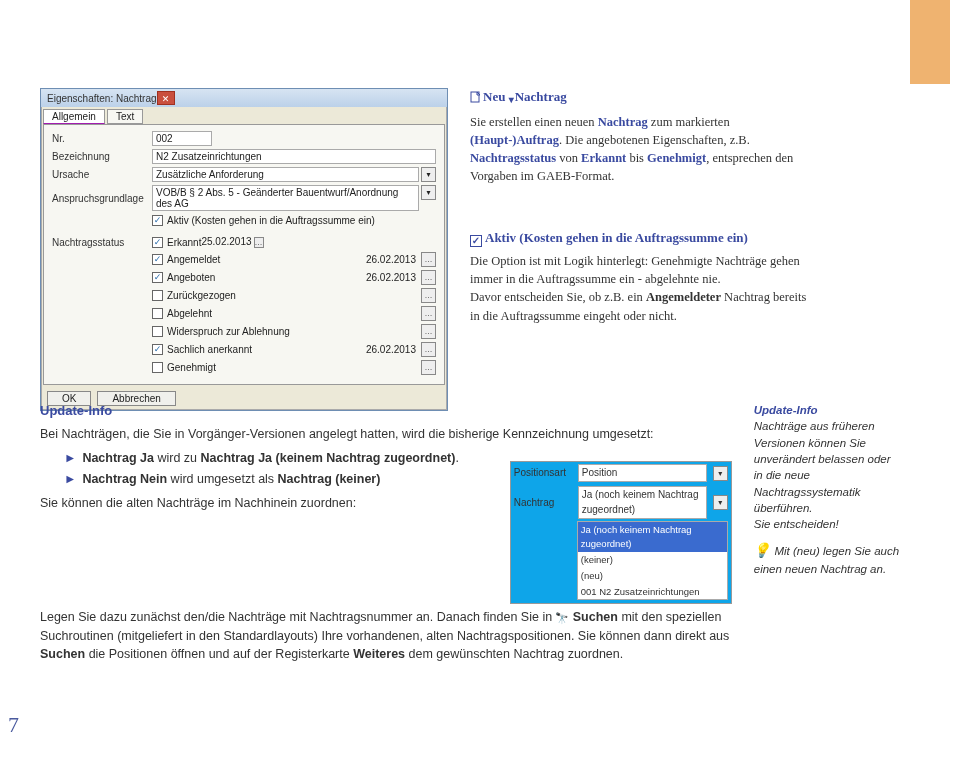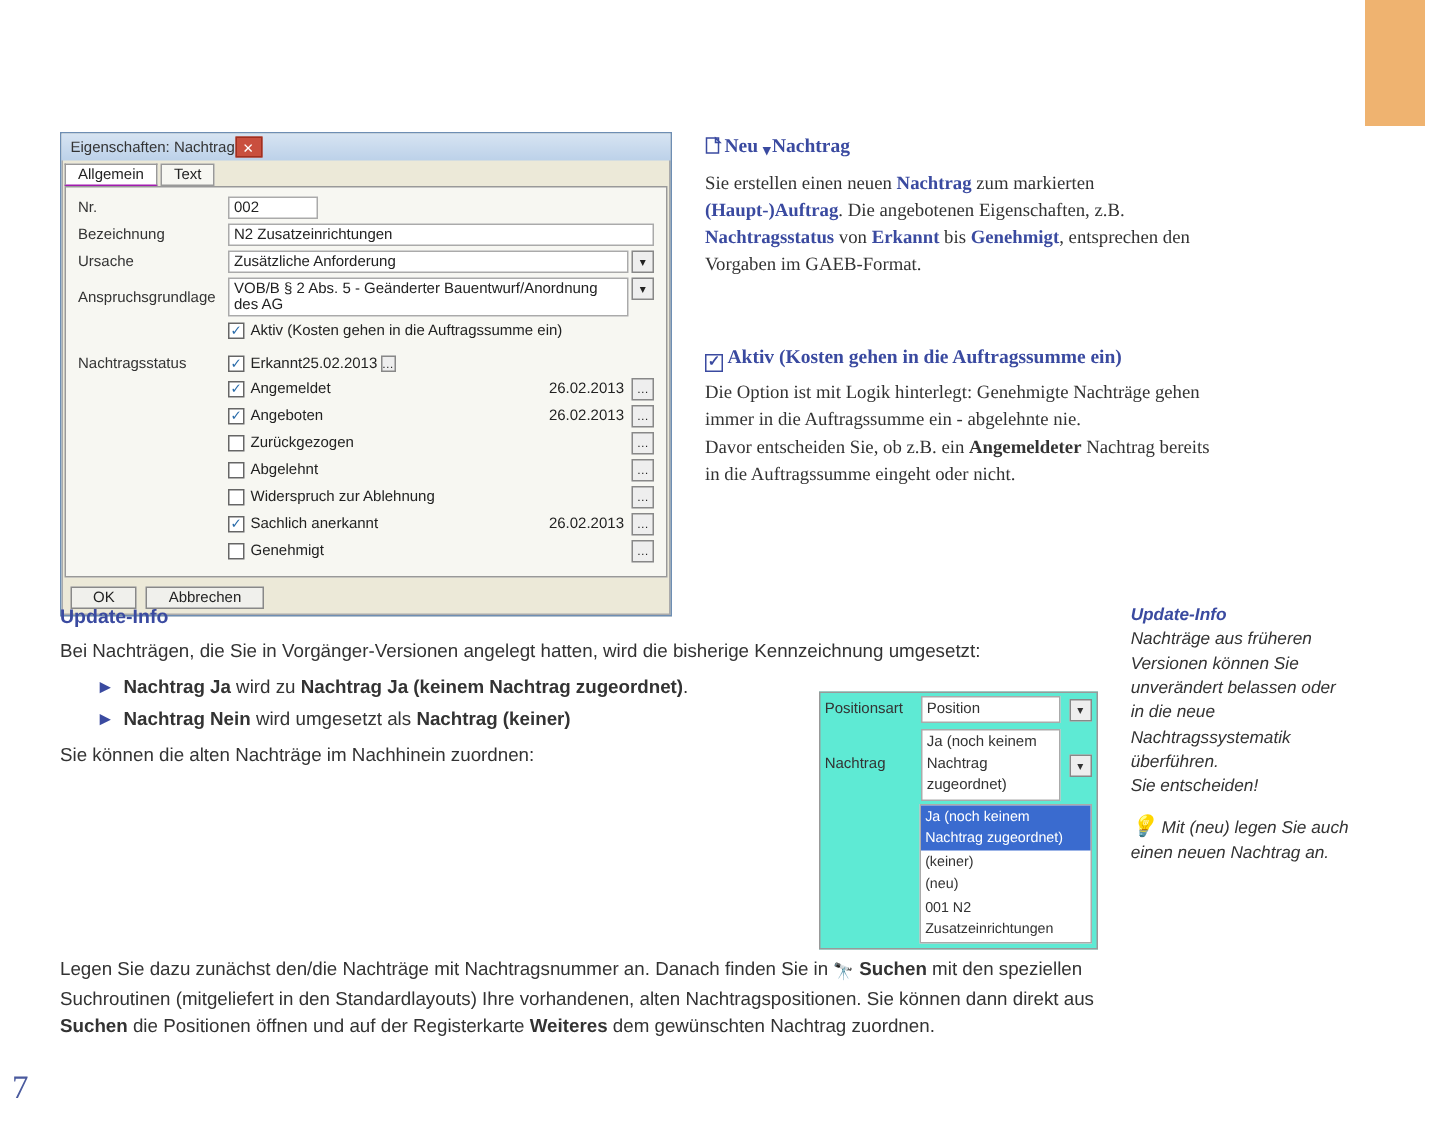--- a/index.html
+++ b/index.html
@@ -60,22 +60,22 @@
   .tri { color: #3a4aa0; margin-right: 6px; }
   .chk2 { display:inline-block; width:12px; height:12px; border:1px solid #3a4aa0; text-align:center; line-height:10px; font-size:10px; color:#3a4aa0; background:#fff; vertical-align:-2px; margin-right:3px; }
   .chk2::before { content:"✓"; }
 
   .main { width: 700px; font-size: 12.5px; line-height: 1.45; color: #333; position: relative; }
   .main h3 { color: #3a4aa0; font-weight: bold; font-size: 13px; margin-bottom: 4px; }
   .main .bold { font-weight: bold; }
   .main ul { list-style: none; margin: 6px 0 6px 24px; }
   .main ul li { margin-bottom: 3px; }
   .midimg {
-    float: right; width: 186px; margin: 18px 0 0 10px;
-    background: #5eead4; border: 1px solid #999; font-size: 10px;
+    float: right; width: 222px; margin: 18px 0 0 10px;
+    background: #0ea5e9; border: 1px solid #999; font-size: 10px;
   }
   .midimg .r { display: flex; padding: 2px 3px; align-items: center; gap: 4px; }
   .midimg .list { background: #fff; border: 1px solid #aaa; margin: 0 3px 3px 66px; font-size: 9.5px; }
   .midimg .list div { padding: 1px 3px; }
   .midimg .sel { background: #3a6bcf; color: #fff; }
   .binoc { color:#3a4aa0; font-size:11px; vertical-align:-1px; }
 
   .aside { width: 148px; font-size: 11.5px; line-height: 1.42; color: #333; font-style: italic; }
   .aside .hd { color:#3a4aa0; font-style: italic; font-weight: bold; }
   .bulb { color:#efb370; font-size: 14px; }

